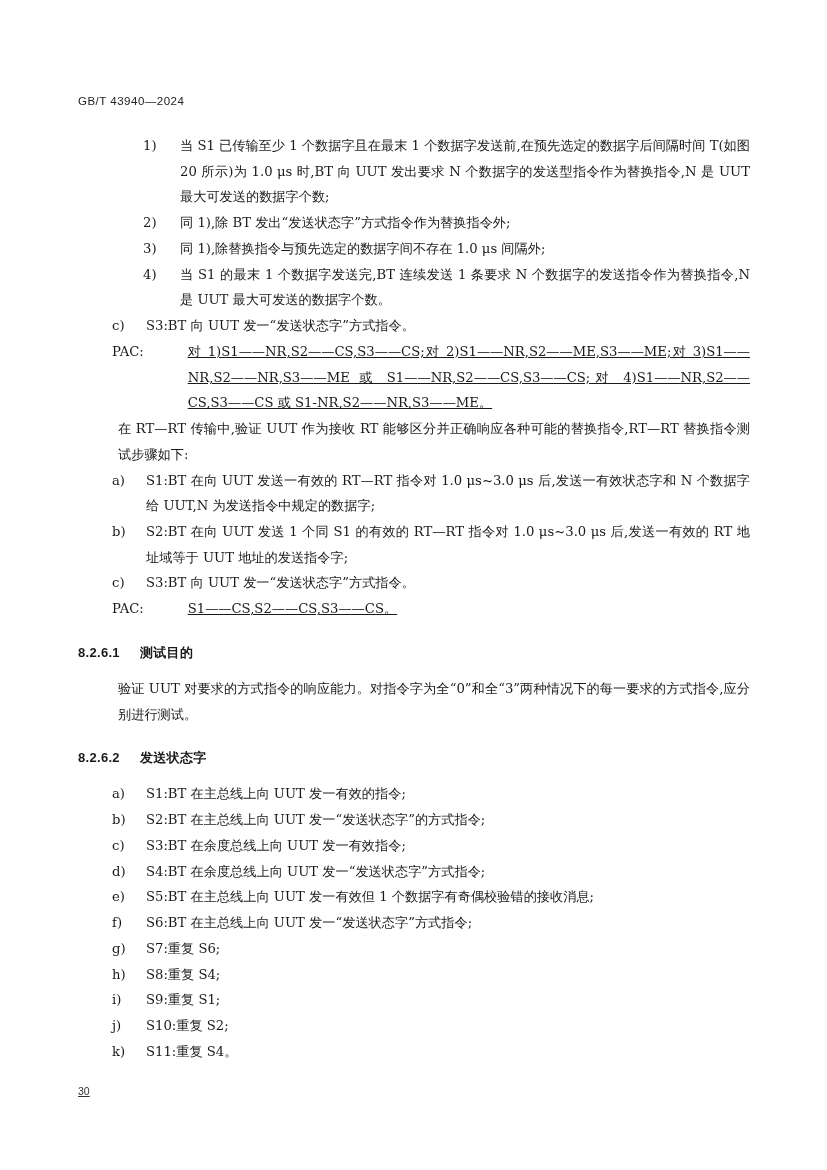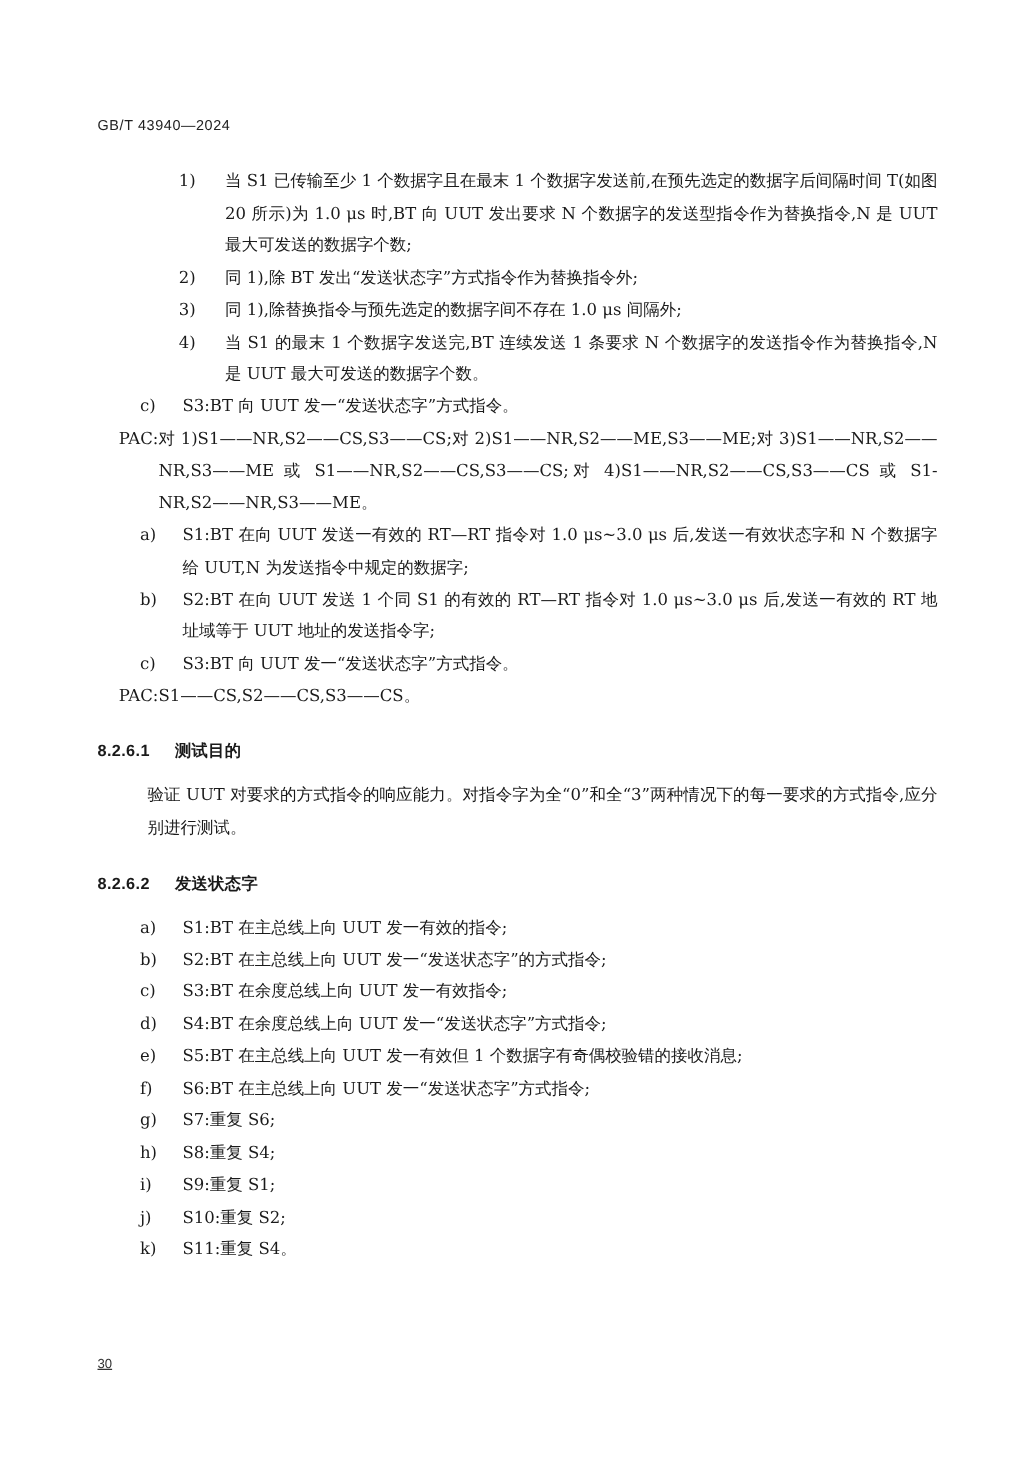--- a/index.html
+++ b/index.html
@@ -59,30 +59,32 @@
   .lvl1 .marker { width: 34px; }
   
   .lvl2 { margin-left: 65px; }
   .lvl2 .marker { width: 37px; }
 
   .pac-row {
     display: flex;
     align-items: flex-start;
     font-size: 13.2px;
     line-height: 1.95;
-    margin-left: 17px;
+    margin-left: 34px;
+    gap: 44px;
   }
   .pac-row .marker {
     flex: 0 0 auto;
     white-space: nowrap;
   }
   .pac-row .body {
     flex: 1 1 auto;
     text-align: justify;
     text-justify: inter-ideograph;
+    text-decoration: underline;
   }
 
   h3.clause {
     font-family: "Liberation Sans", sans-serif;
     font-size: 13px;
     font-weight: bold;
     margin: 22px 0 14px 0;
     letter-spacing: 0.3px;
   }
   h3.clause .num {
@@ -132,20 +134,21 @@
       <span class="marker">c)</span>
       <span class="body">S3:BT 向 UUT 发一“发送状态字”方式指令。</span>
     </div>
 
     <div class="pac-row">
       <span class="marker">PAC:</span>
       <span class="body">对 1)S1——NR,S2——CS,S3——CS;对 2)S1——NR,S2——ME,S3——ME;对 3)S1——NR,S2——NR,S3——ME 或 S1——NR,S2——CS,S3——CS;对 4)S1——NR,S2——CS,S3——CS 或 S1-NR,S2——NR,S3——ME。</span>
     </div>
 
 
+    <div class="para indent-1">在 RT—RT 传输中,验证 UUT 作为接收 RT 能够区分并正确响应各种可能的替换指令,RT—RT 替换指令测试步骤如下:</div>
 
     <div>
       <div class="list-row lvl1">
         <span class="marker">a)</span>
         <span class="body">S1:BT 在向 UUT 发送一有效的 RT—RT 指令对 1.0 μs~3.0 μs 后,发送一有效状态字和 N 个数据字给 UUT,N 为发送指令中规定的数据字;</span>
       </div>
       <div class="list-row lvl1">
         <span class="marker">b)</span>
         <span class="body">S2:BT 在向 UUT 发送 1 个同 S1 的有效的 RT—RT 指令对 1.0 μs~3.0 μs 后,发送一有效的 RT 地址域等于 UUT 地址的发送指令字;</span>
       </div>

